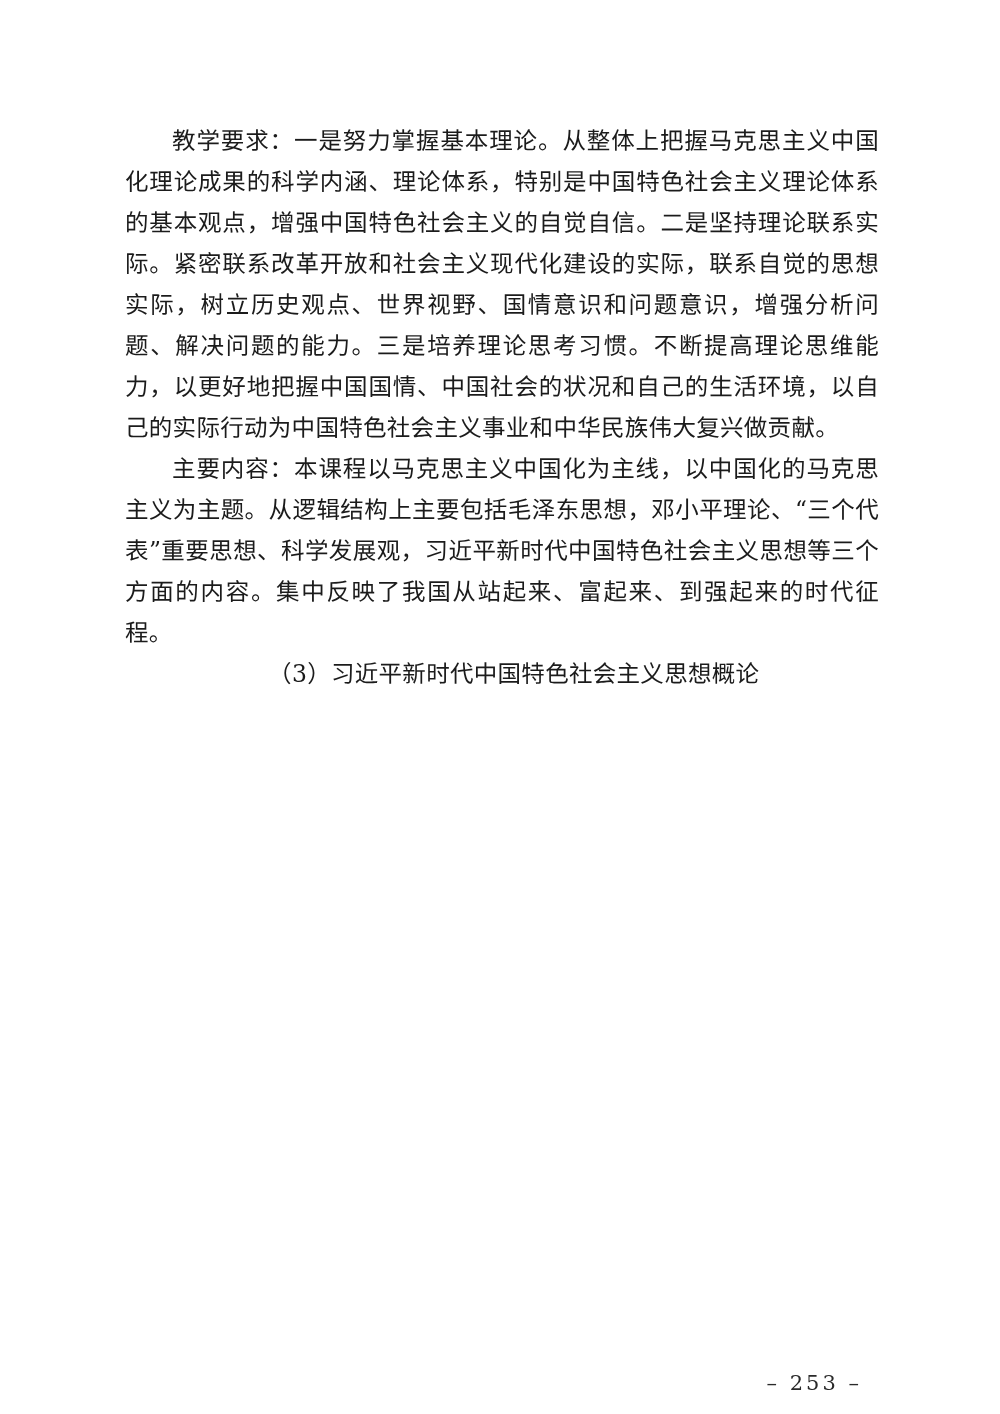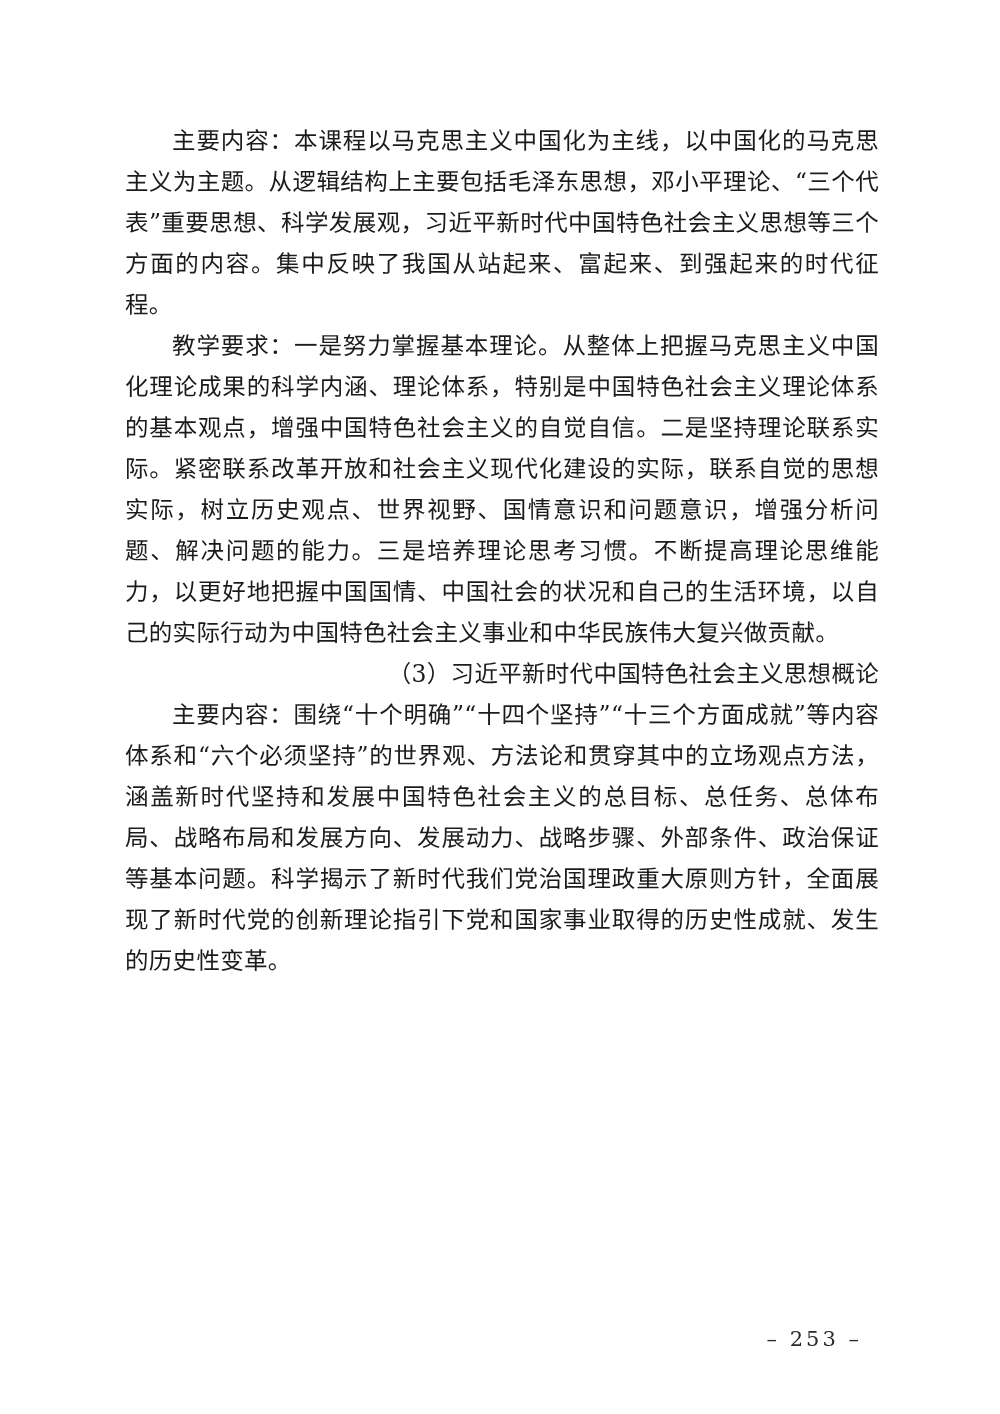--- a/index.html
+++ b/index.html
@@ -30,38 +30,37 @@
     padding: 0;
     font-size: 23.5px;
     line-height: 41px;
     color: #1b1b1b;
     text-align: justify;
     text-indent: 2em;
     letter-spacing: 0.3px;
     word-break: break-all;
   }
   .para.heading {
-    text-align: right;
+    text-align: center;
     text-indent: 1em;
   }
   .page-number {
     position: absolute;
-    top: 1326px;
+    top: 1370px;
     right: 138px;
     font-size: 21px;
     line-height: 26px;
     color: #2a2a2a;
     letter-spacing: 3px;
     font-family: "DejaVu Serif", serif;
   }
 </style>
 </head>
 <body>
 
 <div class="page">
   <div class="content">
+    <p class="para">教学要求：一是努力掌握基本理论。从整体上把握马克思主义中国化理论成果的科学内涵、理论体系，特别是中国特色社会主义理论体系的基本观点，增强中国特色社会主义的自觉自信。二是坚持理论联系实际。紧密联系改革开放和社会主义现代化建设的实际，联系自觉的思想实际，树立历史观点、世界视野、国情意识和问题意识，增强分析问题、解决问题的能力。三是培养理论思考习惯。不断提高理论思维能力，以更好地把握中国国情、中国社会的状况和自己的生活环境，以自己的实际行动为中国特色社会主义事业和中华民族伟大复兴做贡献。</p>
     <p class="para">主要内容：本课程以马克思主义中国化为主线，以中国化的马克思主义为主题。从逻辑结构上主要包括毛泽东思想，邓小平理论、“三个代表”重要思想、科学发展观，习近平新时代中国特色社会主义思想等三个方面的内容。集中反映了我国从站起来、富起来、到强起来的时代征程。</p>
-    <p class="para">教学要求：一是努力掌握基本理论。从整体上把握马克思主义中国化理论成果的科学内涵、理论体系，特别是中国特色社会主义理论体系的基本观点，增强中国特色社会主义的自觉自信。二是坚持理论联系实际。紧密联系改革开放和社会主义现代化建设的实际，联系自觉的思想实际，树立历史观点、世界视野、国情意识和问题意识，增强分析问题、解决问题的能力。三是培养理论思考习惯。不断提高理论思维能力，以更好地把握中国国情、中国社会的状况和自己的生活环境，以自己的实际行动为中国特色社会主义事业和中华民族伟大复兴做贡献。</p>
     <p class="para heading">（3）习近平新时代中国特色社会主义思想概论</p>
-    <p class="para">主要内容：围绕“十个明确”“十四个坚持”“十三个方面成就”等内容体系和“六个必须坚持”的世界观、方法论和贯穿其中的立场观点方法，涵盖新时代坚持和发展中国特色社会主义的总目标、总任务、总体布局、战略布局和发展方向、发展动力、战略步骤、外部条件、政治保证等基本问题。科学揭示了新时代我们党治国理政重大原则方针，全面展现了新时代党的创新理论指引下党和国家事业取得的历史性成就、发生的历史性变革。</p>
   </div>
   <div class="page-number">– 253 –</div>
 </div>
 
 </body></html>

